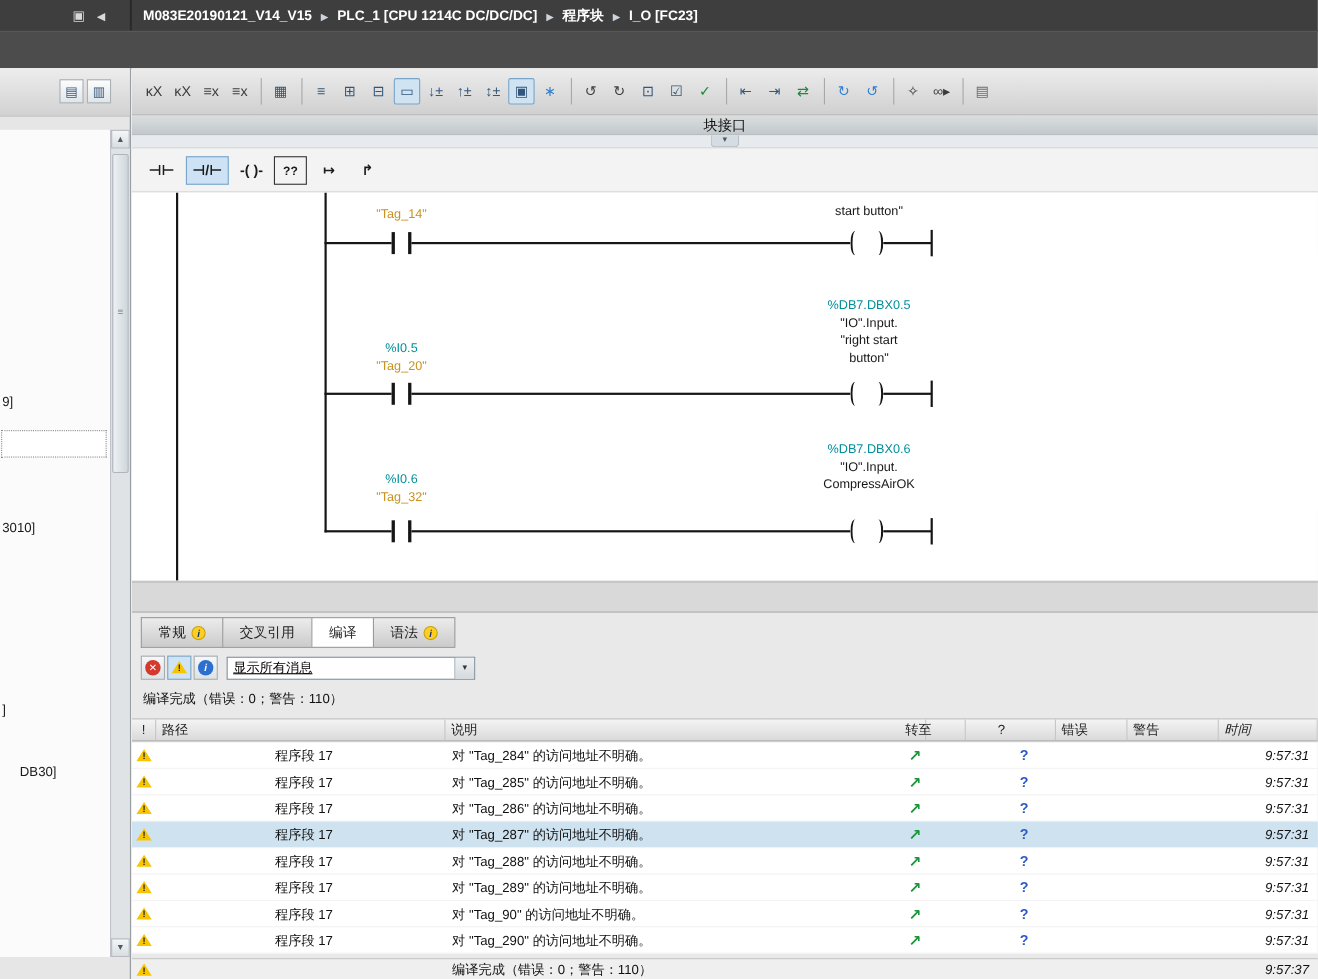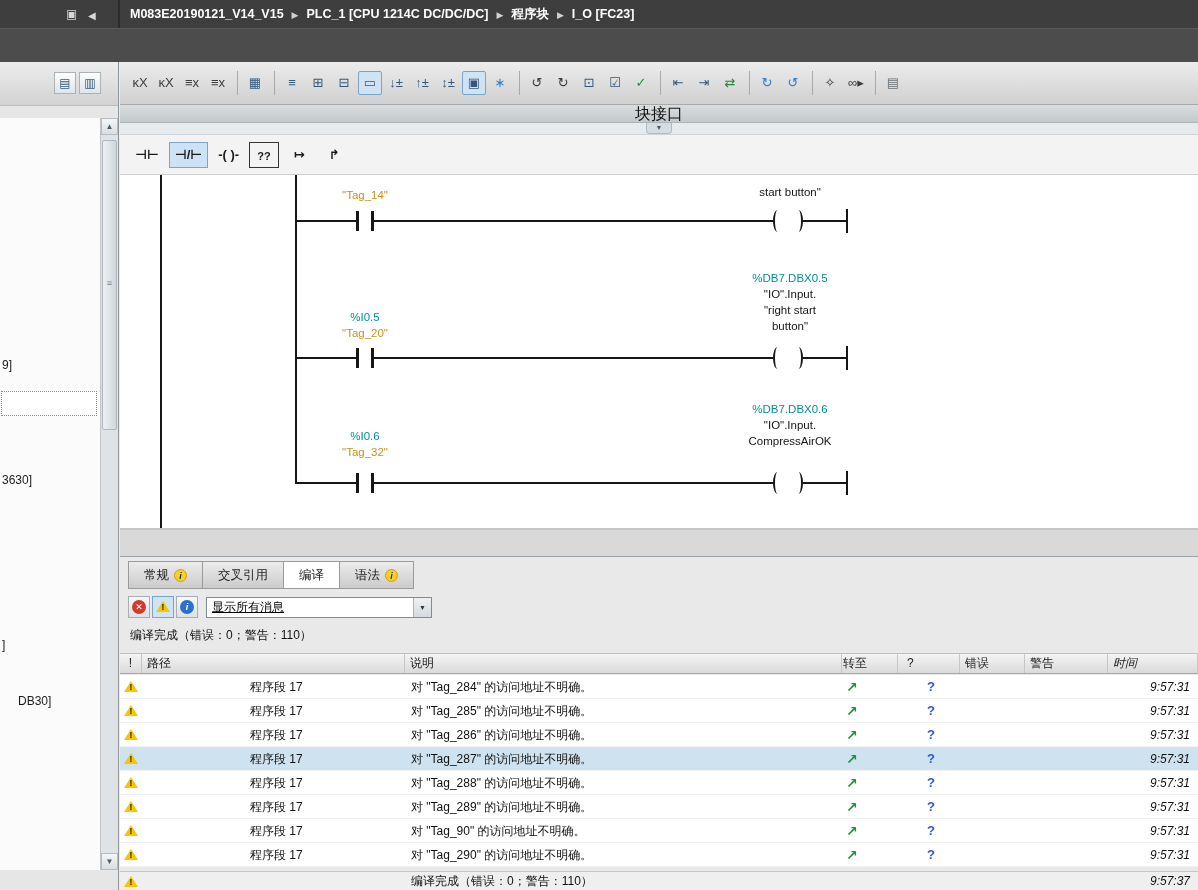--- a/index.html
+++ b/index.html
@@ -35,21 +35,21 @@
 
   
   #main{position:absolute;left:120px;top:62px;width:1078px;height:828px;}
 
   #main-toolbar{position:absolute;top:0;left:0;right:0;height:43px;background:linear-gradient(#ececec,#d0d0d0);border-bottom:1px solid #a8a8a8;display:flex;align-items:center;padding-left:8px;box-sizing:border-box;}
   .mt-icon{min-width:24px;height:24px;margin-right:2px;text-align:center;line-height:24px;font-size:13px;cursor:pointer;box-sizing:border-box;}
   .mt-sep{width:1px;height:24px;background:#a8a8a8;margin:0 5px;}
   .pressed{background:#cfe3f2;border:1px solid #7aa5c8;border-radius:2px;line-height:22px;}
   .ic-d{color:#3c3c3c;}.ic-b{color:#33577c;}.ic-g{color:#1e8a3a;}.ic-bb{color:#2f7fd0;}.ic-gray{color:#6a6f73;}
 
-  #ifc-bar{position:absolute;top:43px;left:0;right:0;height:18px;background:linear-gradient(#dadedf,#c2c8cb);border-bottom:1px solid #adb3b6;text-align:center;font-size:16px;line-height:18px;color:#111;box-sizing:border-box;}
+  #ifc-bar{position:absolute;top:43px;left:0;right:0;height:18px;background:linear-gradient(#dadedf,#c2c8cb);border-bottom:1px solid #adb3b6;text-align:center;font-size:13px;line-height:18px;color:#111;box-sizing:border-box;}
   #collapse-strip{position:absolute;top:61px;left:0;right:0;height:12px;background:#e7ebed;border-bottom:1px solid #cdd3d6;box-sizing:border-box;}
   .handle{position:absolute;left:50%;transform:translateX(-50%);top:0;width:26px;height:11px;background:#d6dde2;border:1px solid #b4bcc2;border-top:none;border-radius:0 0 4px 4px;text-align:center;line-height:9px;font-size:7px;color:#4a5a66;box-sizing:border-box;cursor:pointer;}
 
   #lad-toolbar{position:absolute;top:73px;left:0;right:0;height:40px;background:#f3f3f3;border-bottom:1px solid #cfcfcf;display:flex;align-items:center;padding-left:10px;box-sizing:border-box;}
   .lt-icon{height:26px;min-width:30px;padding:0 5px;margin-right:5px;text-align:center;line-height:26px;font-size:13px;color:#1a1a1a;font-weight:bold;cursor:pointer;box-sizing:border-box;}
   .lt-active{background:#cde2f5;border:1px solid #7aa5c8;line-height:24px;}
   .lt-box{border:1px solid #333;padding:0 4px;font-size:11px;}
 
   
   #lad-area{position:absolute;top:113px;left:0;right:0;height:353px;background:#fff;overflow:hidden;}
@@ -79,21 +79,21 @@
   .f-btn{width:22px;height:22px;border:1px solid #a6adb3;background:linear-gradient(#f6f7f8,#dde2e6);margin-right:2px;display:flex;align-items:center;justify-content:center;cursor:pointer;box-sizing:border-box;}
   .f-pressed{background:#cfe3f2;border-color:#7aa5c8;}
   .err-dot{width:14px;height:14px;border-radius:50%;background:#d33a2d;color:#fff;font-size:9px;font-weight:bold;text-align:center;line-height:14px;}
   .info-dot{width:14px;height:14px;border-radius:50%;background:#2c6fce;color:#fff;font-size:9px;font-weight:bold;text-align:center;line-height:14px;font-style:italic;}
   .combo{margin-left:6px;width:226px;height:21px;border:1px solid #7e8c99;background:#fff;position:relative;font-size:12px;line-height:19px;padding-left:5px;box-sizing:border-box;cursor:pointer;text-decoration:underline;}
   .combo-btn{position:absolute;right:0;top:0;width:18px;height:19px;background:linear-gradient(#eef1f3,#d4dade);border-left:1px solid #aab2b8;text-align:center;font-size:7px;line-height:19px;color:#333;box-sizing:border-box;cursor:pointer;}
 
   .status-line{position:absolute;top:70px;left:10px;font-size:12px;color:#111;}
 
   .c0{left:0;width:22px;}.c1{left:22px;width:263px;}.c2{left:285px;width:437px;}
-  .c3{left:718px;width:60px;}.c4{left:782px;width:58px;}.c5{left:840px;width:65px;}
+  .c3{left:698px;width:60px;}.c4{left:782px;width:58px;}.c5{left:840px;width:65px;}
   .c6{left:905px;width:83px;}.c7{left:988px;width:90px;font-style:italic;}
 
   .grid-header{position:absolute;top:96px;left:0;width:1078px;height:21px;background:linear-gradient(#f4f4f4,#dadada);border-top:1px solid #c0c0c0;border-bottom:1px solid #a8a8a8;box-sizing:border-box;}
   .grid-header .cell{position:absolute;top:0;height:19px;line-height:19px;font-size:12px;color:#222;padding-left:5px;box-sizing:border-box;border-right:1px solid #c6c6c6;white-space:nowrap;overflow:hidden;}
   .grid-header .c0{text-align:center;padding-left:0;}
 
   .rows{position:absolute;top:118px;left:0;width:1078px;}
   .row{position:relative;height:24px;background:#fff;border-bottom:1px solid #f2f2f2;box-sizing:border-box;cursor:pointer;}
   .row.sel{background:#cfe2ef;}
   .cell{position:absolute;top:0;height:24px;line-height:24px;font-size:12px;color:#111;box-sizing:border-box;white-space:nowrap;overflow:hidden;}
@@ -128,21 +128,21 @@
   <div id="substrip"></div>
 
   <div id="left-panel">
     <div class="lp-toolbar">
       <span class="lp-btn" id="lp-btn1">▤</span>
       <span class="lp-btn" id="lp-btn2">▥</span>
     </div>
     <div class="lp-content">
       <span class="frag" style="top:240px;">9]</span>
       <span class="dotted-sel"></span>
-      <span class="frag" style="top:355px;">3630]</span>
+      <span class="frag" style="top:355px;">3010]</span>
       <span class="frag" style="top:520px;">]</span>
       <span class="frag" style="top:576px;margin-left:16px;">DB30]</span>
     </div>
     <div class="lp-scroll">
       <span class="sc-btn sc-up">▲</span>
       <span class="sc-thumb">
         <span class="sc-grip">≡</span>
       </span>
       <span class="sc-btn sc-down">▼</span>
     </div>

